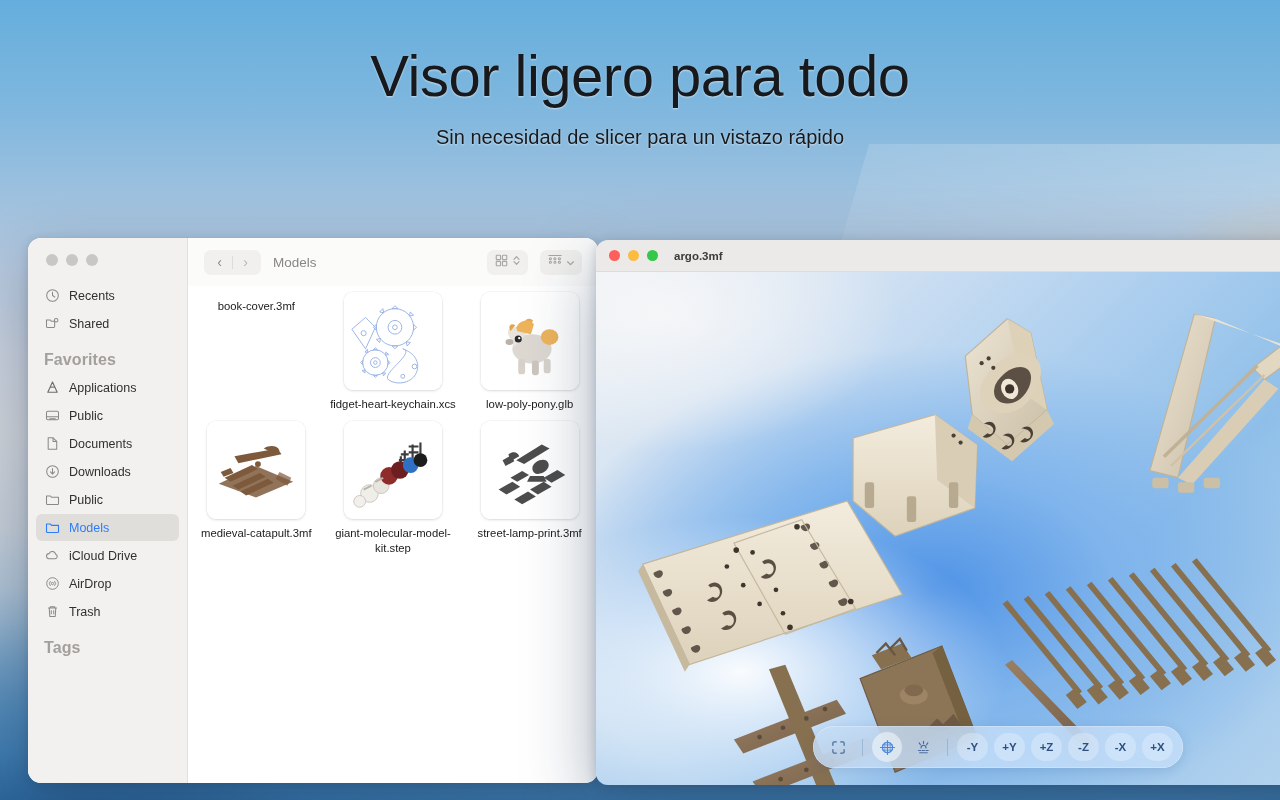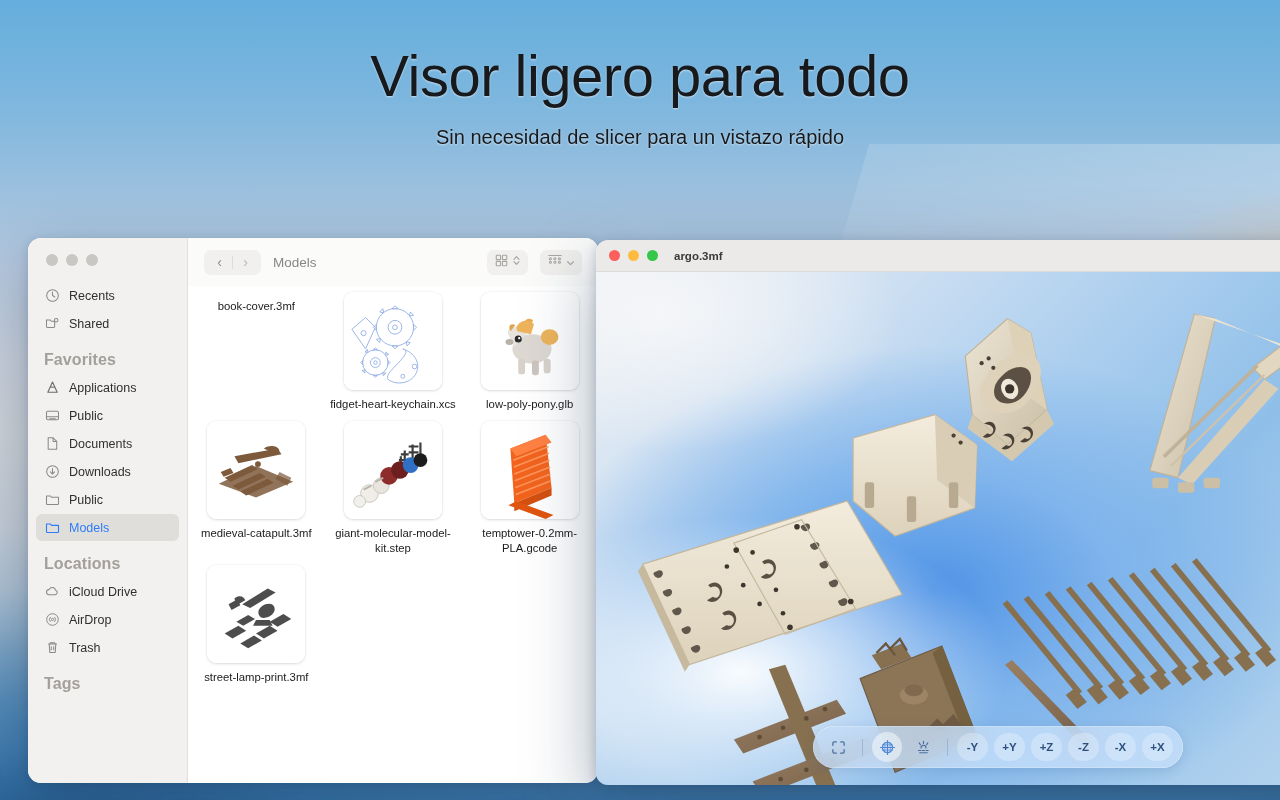--- a/index.html
+++ b/index.html
@@ -267,21 +267,20 @@
     </div>
     <div class="sb-row active">
       <span class="ico">
         <svg width="15" height="15" viewBox="0 0 16 16" fill="none" stroke="#2f7cf6" stroke-width="1.2" stroke-linejoin="round">
           <path d="M1.6 4.3h4.2l1.2 1.4h7.4v6.7a.9.9 0 0 1-.9.9H2.5a.9.9 0 0 1-.9-.9z"></path>
         </svg>
       </span>
       <span>Models</span>
     </div>
 
-    <div class="sb-head">Locations</div>
 
     <div class="sb-row">
       <span class="ico">
         <svg width="15" height="15" viewBox="0 0 16 16" fill="none" stroke="#8b8986" stroke-width="1.1" stroke-linejoin="round">
           <path d="M4.2 11.4a2.7 2.7 0 0 1 .2-5.4 3.6 3.6 0 0 1 6.9.7 2.4 2.4 0 0 1-.5 4.7z"></path>
         </svg>
       </span>
       <span>iCloud Drive</span>
     </div>
     <div class="sb-row">
@@ -449,35 +448,20 @@
             <circle cx="57" cy="50" r="9" fill="#6d1f1f"></circle>
             <circle cx="68" cy="45" r="8" fill="#2f6fc4"></circle>
             <circle cx="78" cy="40" r="7" fill="#1c1c1c"></circle>
             <circle cx="16" cy="82" r="6" fill="#f2f0ec" stroke="#ccc8c0"></circle>
             <path d="M20 70l8-4M32 62l8-4" stroke="#b9b5ad" stroke-width="2"></path>
           </svg>
         </div>
         <div class="fname">giant-molecular-model-kit.step</div>
       </div>
 
-      <div class="fitem">
-        <div class="thumb">
-          <div class="ph t-white"></div>
-          <svg class="ph" viewBox="0 0 100 100">
-            <path d="M34 84 30 28l36-14 6 54z" fill="#f2641e"></path>
-            <path d="M30 28l36-14 6 8-36 14z" fill="#ff8243"></path>
-            <path d="M34 84l38-16 0 8-38 16z" fill="#d4500f"></path>
-            <g stroke="#ff9c62" stroke-width="1.6" opacity=".9">
-              <path d="M33 40l36-14M33.5 47l36-14M34 54l36-14M34.5 61l36-14M35 68l36-14M35.5 75l36-14"></path>
-            </g>
-            <path d="M28 86l8-4 38 14-8 4z" fill="#e0550f"></path>
-          </svg>
-        </div>
-        <div class="fname">temptower-0.2mm-PLA.gcode</div>
-      </div>
 
       <div class="fitem">
         <div class="thumb">
           <div class="ph t-white"></div>
           <svg class="ph" viewBox="0 0 100 100">
             <g fill="#4d4d4d">
               <path d="M18 70l14-8 8 5-14 8z"></path>
               <path d="M34 80l14-8 8 5-14 8z"></path>
               <path d="M50 70l14-8 8 5-14 8z"></path>
               <path d="M64 58l14-8 8 5-14 8z"></path>

